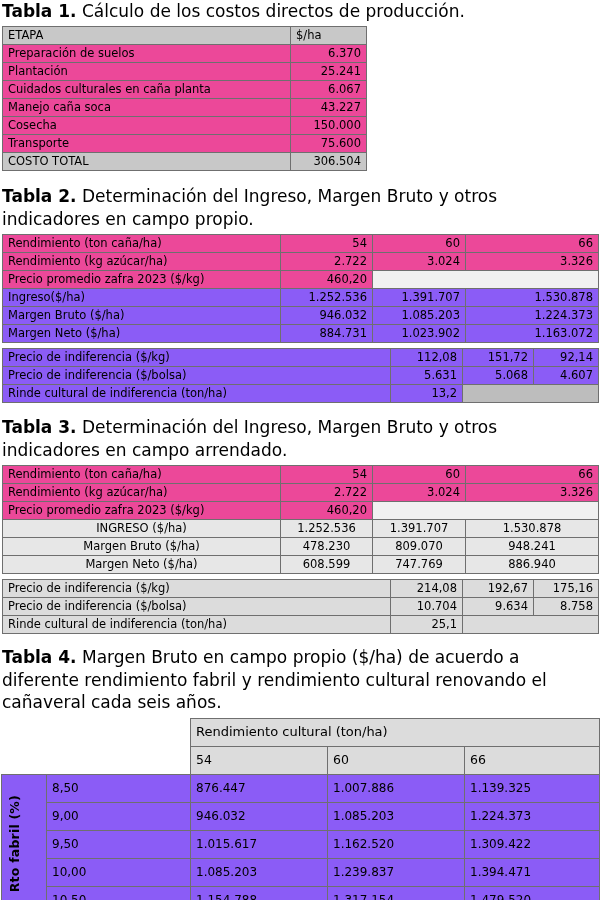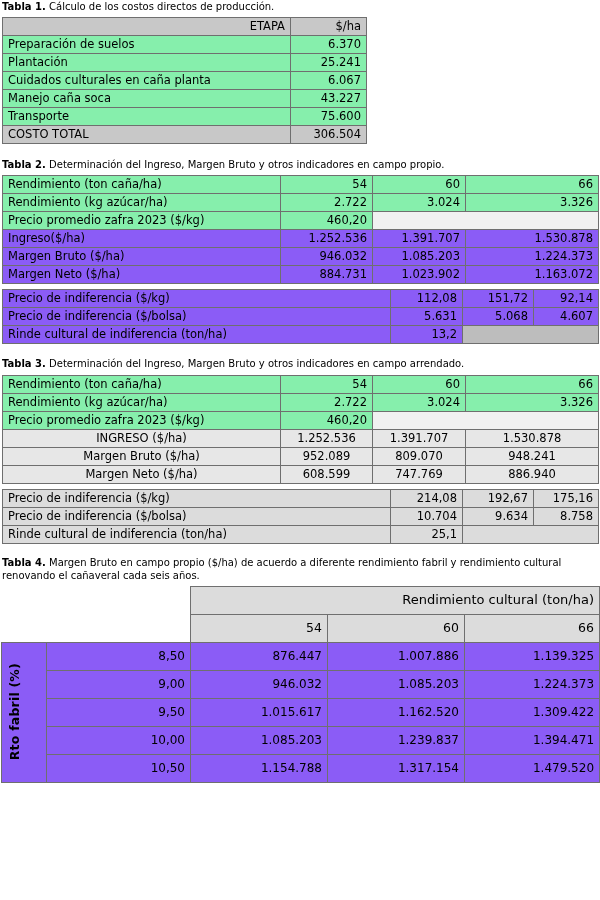--- a/index.html
+++ b/index.html
@@ -6,21 +6,21 @@
   html, body {
     margin: 0; padding: 0;
     width: 600px; height: 900px;
     background: #ffffff;
     font-family: "DejaVu Sans", "Liberation Sans", sans-serif;
     color: #000000;
   }
   .page { width: 600px; height: 900px; position: relative; overflow: hidden; padding: 0; }
 
   .caption {
-    font-size: 10px;
+    font-size: 17px;
     line-height: 1.32;
     margin: 0 0 4px 2px;
     color: #000;
   }
   .caption b { font-weight: bold; }
 
   table.grid {
     border-collapse: collapse;
     table-layout: fixed;
     font-size: 11.5px;
@@ -30,26 +30,26 @@
     border: 1px solid #6f6f6f;
     padding: 1px 5px 2px 5px;
     height: 18px;
     vertical-align: middle;
     font-weight: normal;
     white-space: nowrap;
     overflow: hidden;
   }
   .lbl   { text-align: left; }
   .num   { text-align: right; }
-  .ctr   { text-align: right; }
+  .ctr   { text-align: left; }
   .b     { font-weight: bold; }
 
   
   .sh-head  { background: #c8c8c8; }
-  .sh-light { background: #86efac; }
+  .sh-light { background: #ec4899; }
   .sh-lite2 { background: #e7e7e7; text-align: center; }
   .sh-mid   { background: #dcdcdc; }
   .sh-dark  { background: #8b5cf6; }
   .sh-blank { background: #f1f1f1; border-left-color:#6f6f6f; }
   .sh-blank2{ background: #bdbdbd; }
   .nb { border: none !important; background: #ffffff; }
 
   
   #t1 { width: 364px; margin-left: 2px; }
   #t1 col.c1 { width: 288px; }
@@ -123,20 +123,24 @@
       </tr>
       <tr>
         <td class="sh-light lbl">Cuidados culturales en caña planta</td>
         <td class="sh-light num">6.067</td>
       </tr>
       <tr>
         <td class="sh-light lbl">Manejo caña soca</td>
         <td class="sh-light num">43.227</td>
       </tr>
       <tr>
+        <td class="sh-light lbl">Cosecha</td>
+        <td class="sh-light num">150.000</td>
+      </tr>
+      <tr>
         <td class="sh-light lbl">Transporte</td>
         <td class="sh-light num">75.600</td>
       </tr>
       <tr>
         <td class="sh-head lbl b">COSTO TOTAL</td>
         <td class="sh-head num b">306.504</td>
       </tr>
     </tbody>
   </table>
 
@@ -254,21 +258,21 @@
         <td class="sh-blank" colspan="2"></td>
       </tr>
       <tr>
         <td class="sh-lite2 lbl">INGRESO ($/ha)</td>
         <td class="sh-lite2 num b">1.252.536</td>
         <td class="sh-lite2 num b">1.391.707</td>
         <td class="sh-lite2 num b">1.530.878</td>
       </tr>
       <tr>
         <td class="sh-lite2 lbl">Margen Bruto ($/ha)</td>
-        <td class="sh-lite2 num b">952.089</td>
+        <td class="sh-lite2 num b">478.230</td>
         <td class="sh-lite2 num b">809.070</td>
         <td class="sh-lite2 num b">948.241</td>
       </tr>
       <tr>
         <td class="sh-lite2 lbl">Margen Neto ($/ha)</td>
         <td class="sh-lite2 num b">608.599</td>
         <td class="sh-lite2 num b">747.769</td>
         <td class="sh-lite2 num b">886.940</td>
       </tr>
     </tbody>

